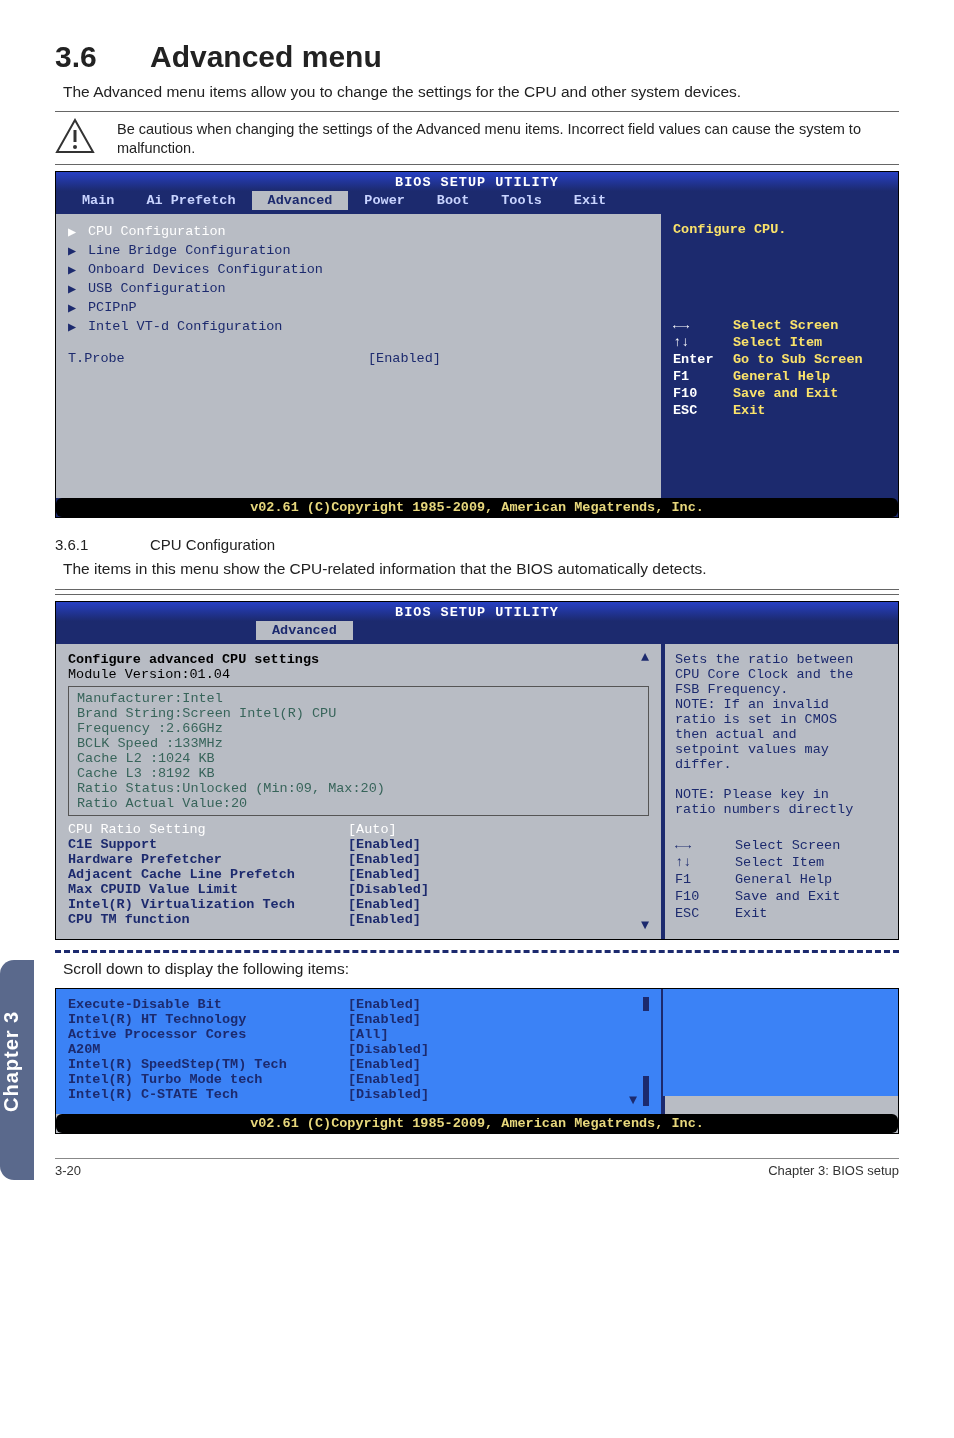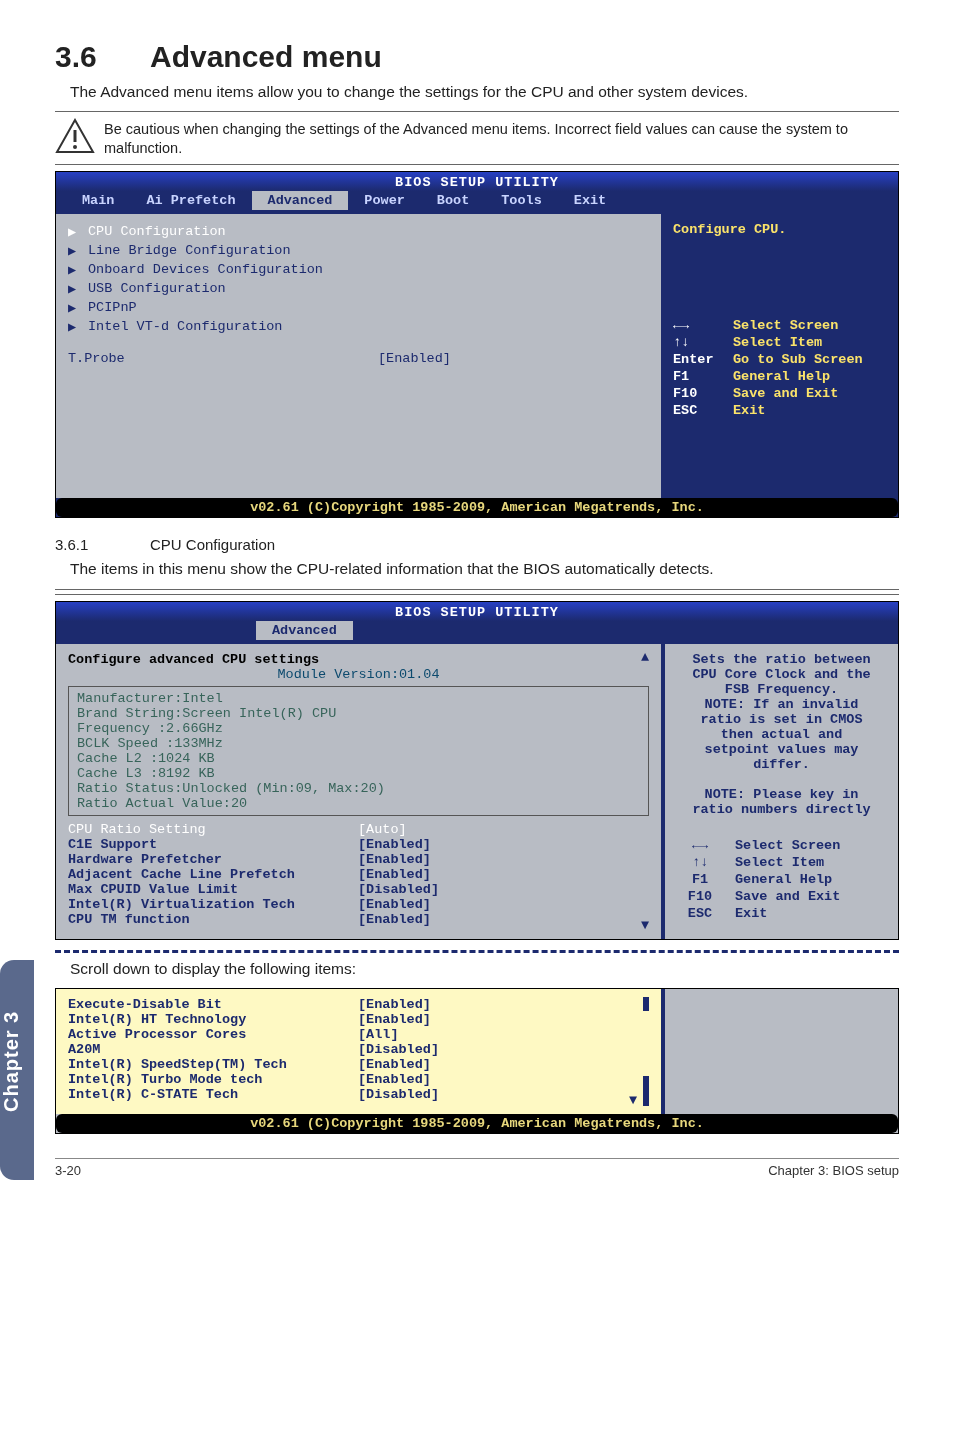--- a/index.html
+++ b/index.html
@@ -14,23 +14,23 @@
   .page {
     padding: 40px 55px 20px 55px;
     position: relative;
   }
   h1.section-title {
     font-size: 30px;
     font-weight: bold;
     margin: 0 0 8px 0;
   }
   .section-num { display:inline-block; width:95px; }
-  p.body { font-size: 15.5px; margin: 4px 0 10px 15px; line-height:1.25;}
+  p.body { font-size: 15.5px; margin: 4px 0 10px 8px; line-height:1.25;}
   hr.thin { border:none; border-top:1px solid #666; margin:4px 0;}
-  .note-row { display:flex; align-items:flex-start; gap:9px; margin:6px 0 6px 0;}
+  .note-row { display:flex; align-items:flex-start; gap:22px; margin:6px 0 6px 0;}
   .note-icon { width:40px; flex:0 0 40px;}
   .note-icon svg { width:40px; height:36px;}
   .note-text { font-size:14.5px; line-height:1.3; padding-top:2px;}
 
   
   .bios {
     font-family: "Courier New", monospace;
     font-size: 13.5px;
     background: linear-gradient(#1c2a6e,#1c2a6e);
     color:#fff;
@@ -76,40 +76,40 @@
     font-weight:bold;
     position:relative;
   }
   .bios-right.light {
     background:#b8bcc4;
     color:#1c2a6e;
   }
   .menu-line { display:flex; align-items:center; gap:8px; padding:1px 0; }
   .menu-line .arrow { width:12px; color:#1c2a6e;}
   .menu-line.white, .menu-line.white .arrow { color:#fff; }
-  .kv-row { display:flex;gap:10px; }
+  .kv-row { display:flex; }
   .kv-row .k { width:300px; }
   .help-keys { margin-top:80px; }
   .help-keys2 { margin-top:20px; }
   .help-line { display:flex; gap:10px; padding:1px 0;}
   .help-line .hk { width:50px; color:#fff;}
   .bios-right.light .help-line .hk { color:#1c2a6e;}
   .help-line .hd { color:#fbe36a;}
   .bios-footer {
     background:#000;
     color:#e7d77c;
     text-align:center;
     font-weight:bold;
     padding:2px 0;
     font-family:"Courier New",monospace;
     font-size:13.5px;
     border-radius:6px;
   }
   .yellow { color:#fbe36a; }
-  .teal { color:#0c4a6e;text-align:center; }
+  .teal { color:#000000; }
 
   h2.subsection {
     font-size:15px;
     font-weight:normal;
     margin:18px 0 6px 0;
   }
   .sub-num { display:inline-block; width:95px;}
 
   
   .bios2-left-inner {
@@ -127,21 +127,21 @@
   .hilite .k, .hilite .v { color:#fff;}
   .bold-blue { color:#1c2a6e; font-weight:bold;}
 
   .dashed-sep {
     border:none;
     border-top:3px dashed #1c2a6e;
     margin:2px 0 6px 0;
   }
 
   
-  .bios3 .bios-body { background:#fef9c3;}
+  .bios3 .bios-body { background:#3b82f6;align-items:flex-end;}
   .bios3 .bios-left { border-right:2px solid #1c2a6e;}
   .bios3 .bios-right { width:235px; background:#b8bcc4; border-left:2px solid #1c2a6e;}
   .bios3 .bios-left .kv-row .k { width:280px;}
 
   
   .side-tab {
     position:absolute;
     left:0;
     top:960px;
     width:34px;
@@ -326,21 +326,21 @@
         <div class="kv-row bold-blue">
             <span class="k">Intel(R) Virtualization Tech</span>
             <span class="v">[Enabled]</span>
           </div>
         <div class="kv-row bold-blue">
             <span class="k">CPU TM function</span>
             <span class="v">[Enabled]</span>
           </div>
         <span class="scroll-arrow-down">▼</span>
       </div>
-      <div class="bios-right light" style="font-weight:bold;text-align:center;">
+      <div class="bios-right light" style="font-weight:normal;">
         <div>Sets the ratio between</div>
         <div>CPU Core Clock and the</div>
         <div>FSB Frequency.</div>
         <div>NOTE: If an invalid</div>
         <div>ratio is set in CMOS</div>
         <div>then actual and</div>
         <div>setpoint values may</div>
         <div>differ.</div>
         <div>&nbsp;</div>
         <div>NOTE: Please key in</div>

